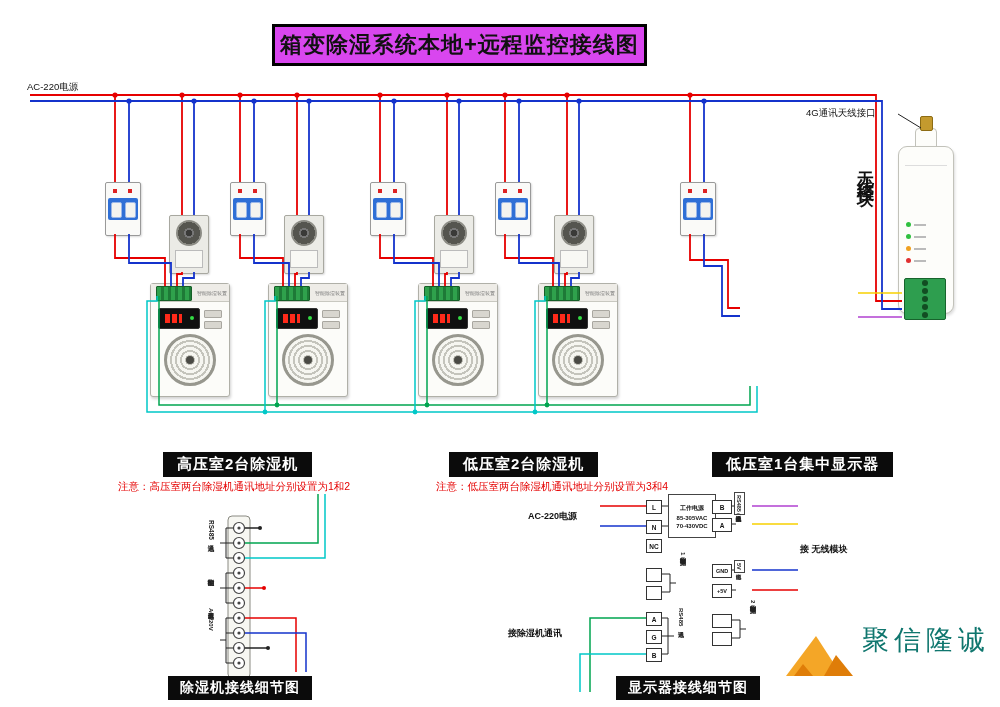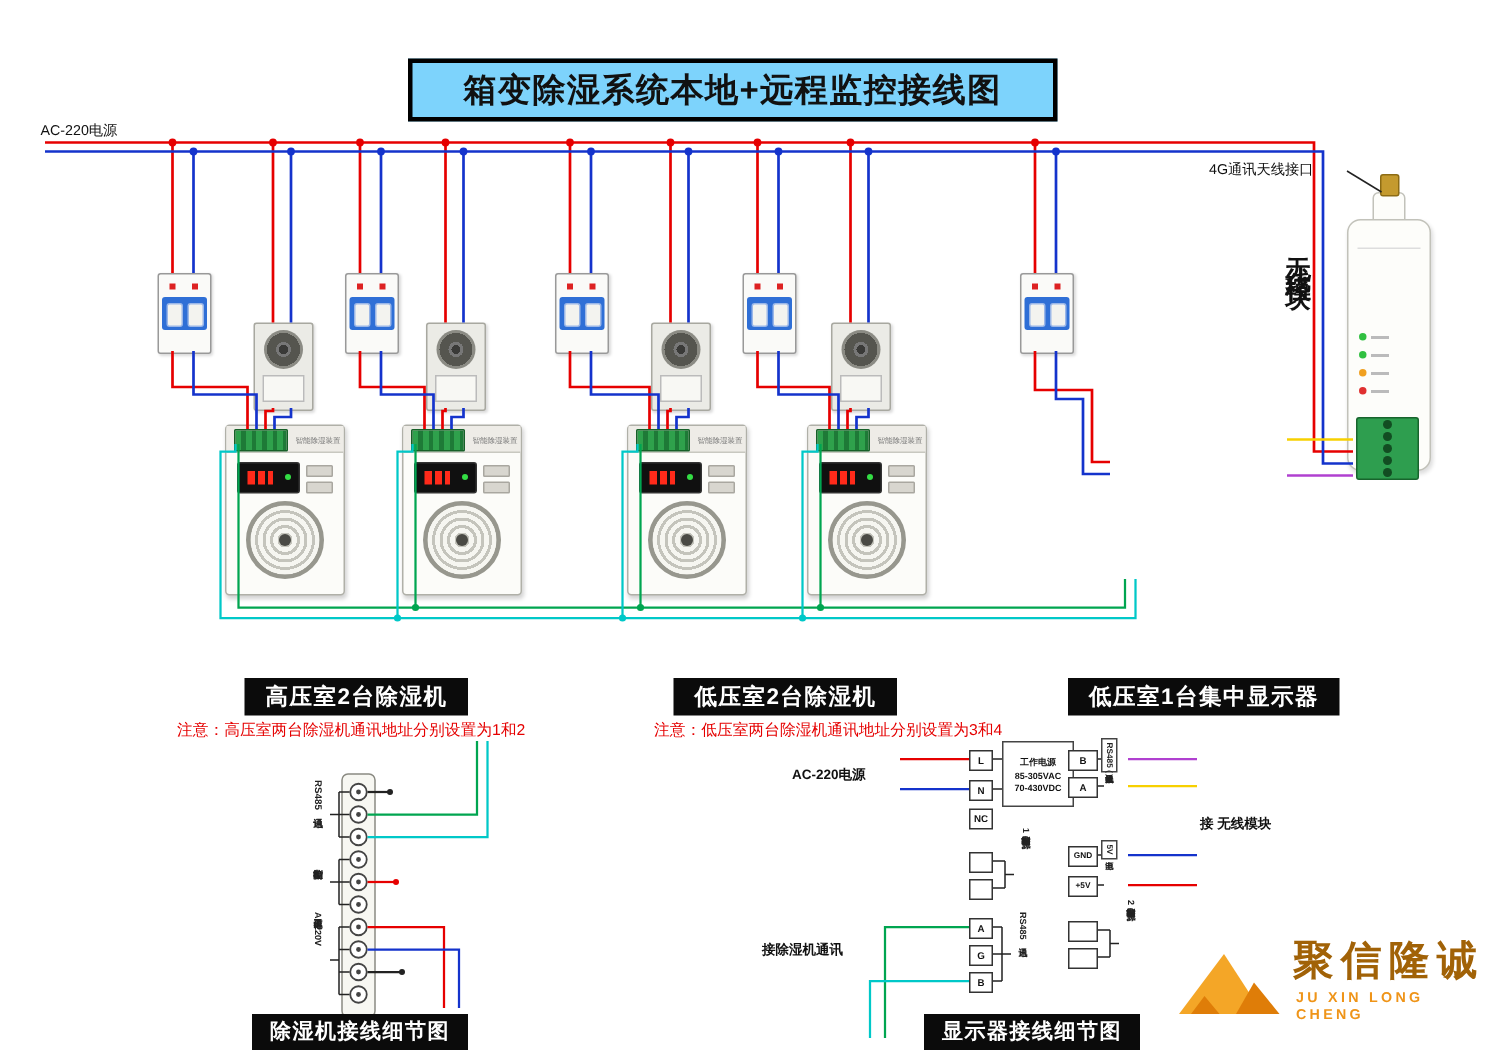--- a/index.html
+++ b/index.html
@@ -1,21 +1,21 @@
 <!DOCTYPE html>
 <html><head>
 <meta charset="utf-8">
 <style>
   html,body{margin:0;padding:0;background:#fff;}
   .canvas{position:relative;width:1000px;height:707px;background:#fff;overflow:hidden;
           font-family:"Liberation Sans",sans-serif;color:#111;}
 
   
-  .title{position:absolute;left:272px;top:24px;border:3px solid #000;padding:3px 34px;
-         font-size:22px;font-weight:bold;letter-spacing:1px;background:#7dd3fc;margin-top:15px;}
+  .title{position:absolute;left:272px;top:24px;border:3px solid #000;padding:3px 5px;
+         font-size:22px;font-weight:bold;letter-spacing:1px;background:#d946ef;}
 
   
   .lbl{position:absolute;font-size:9.5px;color:#111;}
   .vtext{position:absolute;writing-mode:vertical-rl;font-weight:bold;color:#111;}
   .note{position:absolute;color:#e50000;font-size:10.5px;font-weight:normal;}
   .sec{position:absolute;background:#0b0b0b;color:#fff;font-size:15px;font-weight:bold;
        padding:3px 14px;letter-spacing:1px;}
   .cap{position:absolute;background:#0b0b0b;color:#fff;font-size:14px;font-weight:bold;
        padding:3px 12px;letter-spacing:1px;z-index:6;}
 
@@ -106,21 +106,21 @@
   .term{position:absolute;width:14px;height:12px;border:1px solid #333;background:#fff;
         font-size:6.5px;font-weight:bold;display:flex;align-items:center;justify-content:center;z-index:6;}
   .term.wide{width:18px;}
   .pbox{position:absolute;left:668px;top:494px;width:46px;height:42px;border:1px solid #444;background:#fff;
         font-size:6px;font-weight:bold;display:flex;flex-direction:column;justify-content:center;
         align-items:center;gap:2px;z-index:6;}
   .dlabel{position:absolute;font-size:9px;font-weight:bold;color:#111;z-index:6;}
 
   
   .logo{position:absolute;left:780px;top:616px;width:216px;height:72px;}
-  .logo-cn{position:absolute;left:82px;top:6px;font-size:27px;font-weight:bold;color:#a16207;letter-spacing:5px;}
+  .logo-cn{position:absolute;left:82px;top:6px;font-size:27px;font-weight:normal;color:#0f766e;letter-spacing:5px;}
   .logo-en{position:absolute;left:84px;top:44px;font-size:9.5px;font-weight:bold;color:#ef9418;letter-spacing:2.2px;}
 </style>
 </head>
 <body>
 
 <div class="canvas">
 
   <div class="breaker" style="left:105px">
       <i class="h h1"></i>
       <i class="h h2"></i>
@@ -449,16 +449,15 @@
 
   <div class="cap" style="left:616px;top:676px">显示器接线细节图</div>
 
   <div class="logo">
     <svg width="80" height="56" style="position:absolute;left:0;top:8px">
       <polygon points="6,52 36,12 62,52" fill="#f4a627"></polygon>
       <polygon points="44,52 56,31 73,52" fill="#df7d08"></polygon>
       <polygon points="14,52 23,40 33,52" fill="#df7d08"></polygon>
     </svg>
     <div class="logo-cn">聚信隆诚</div>
-    <div class="logo-en">JU XIN LONG CHENG</div>
   </div>
 
 </div>
 
 </body></html>

